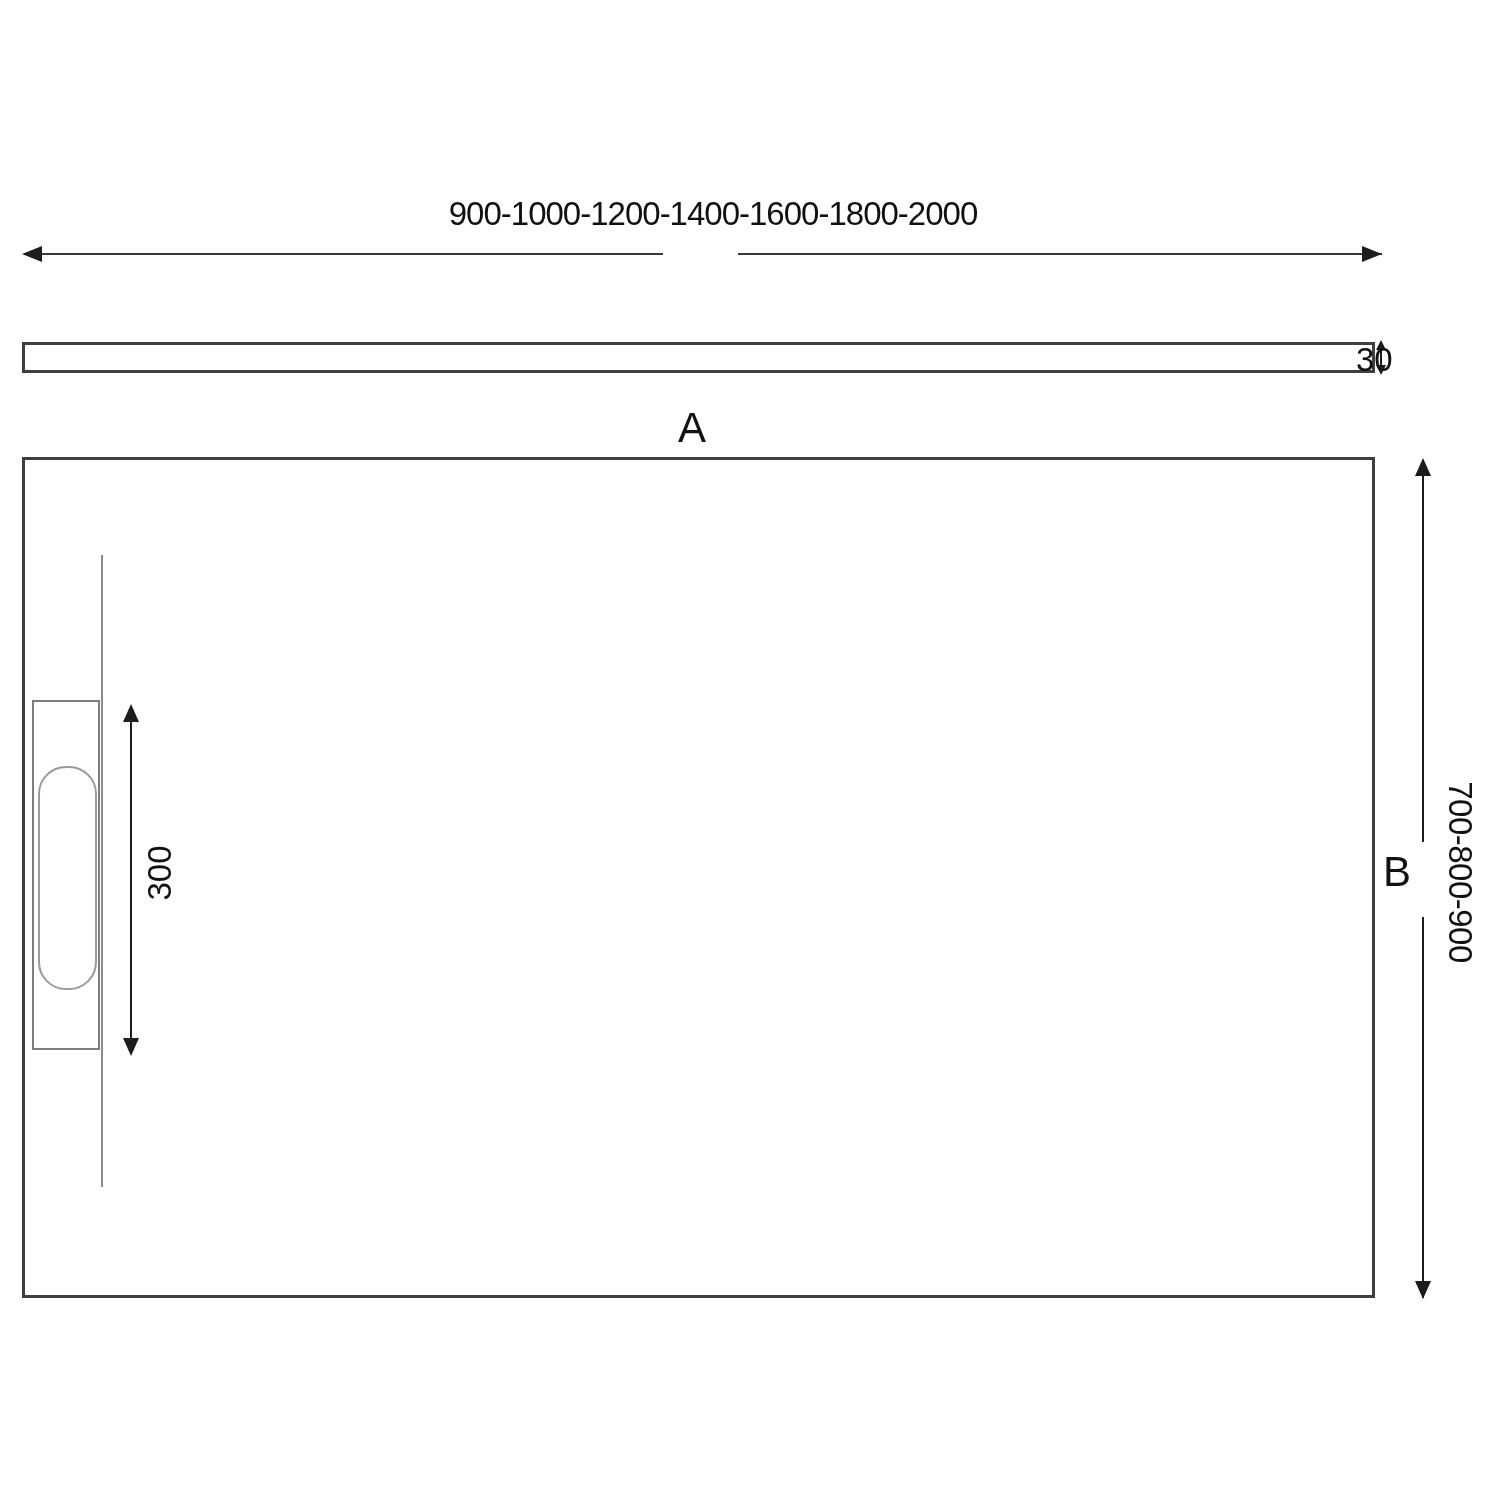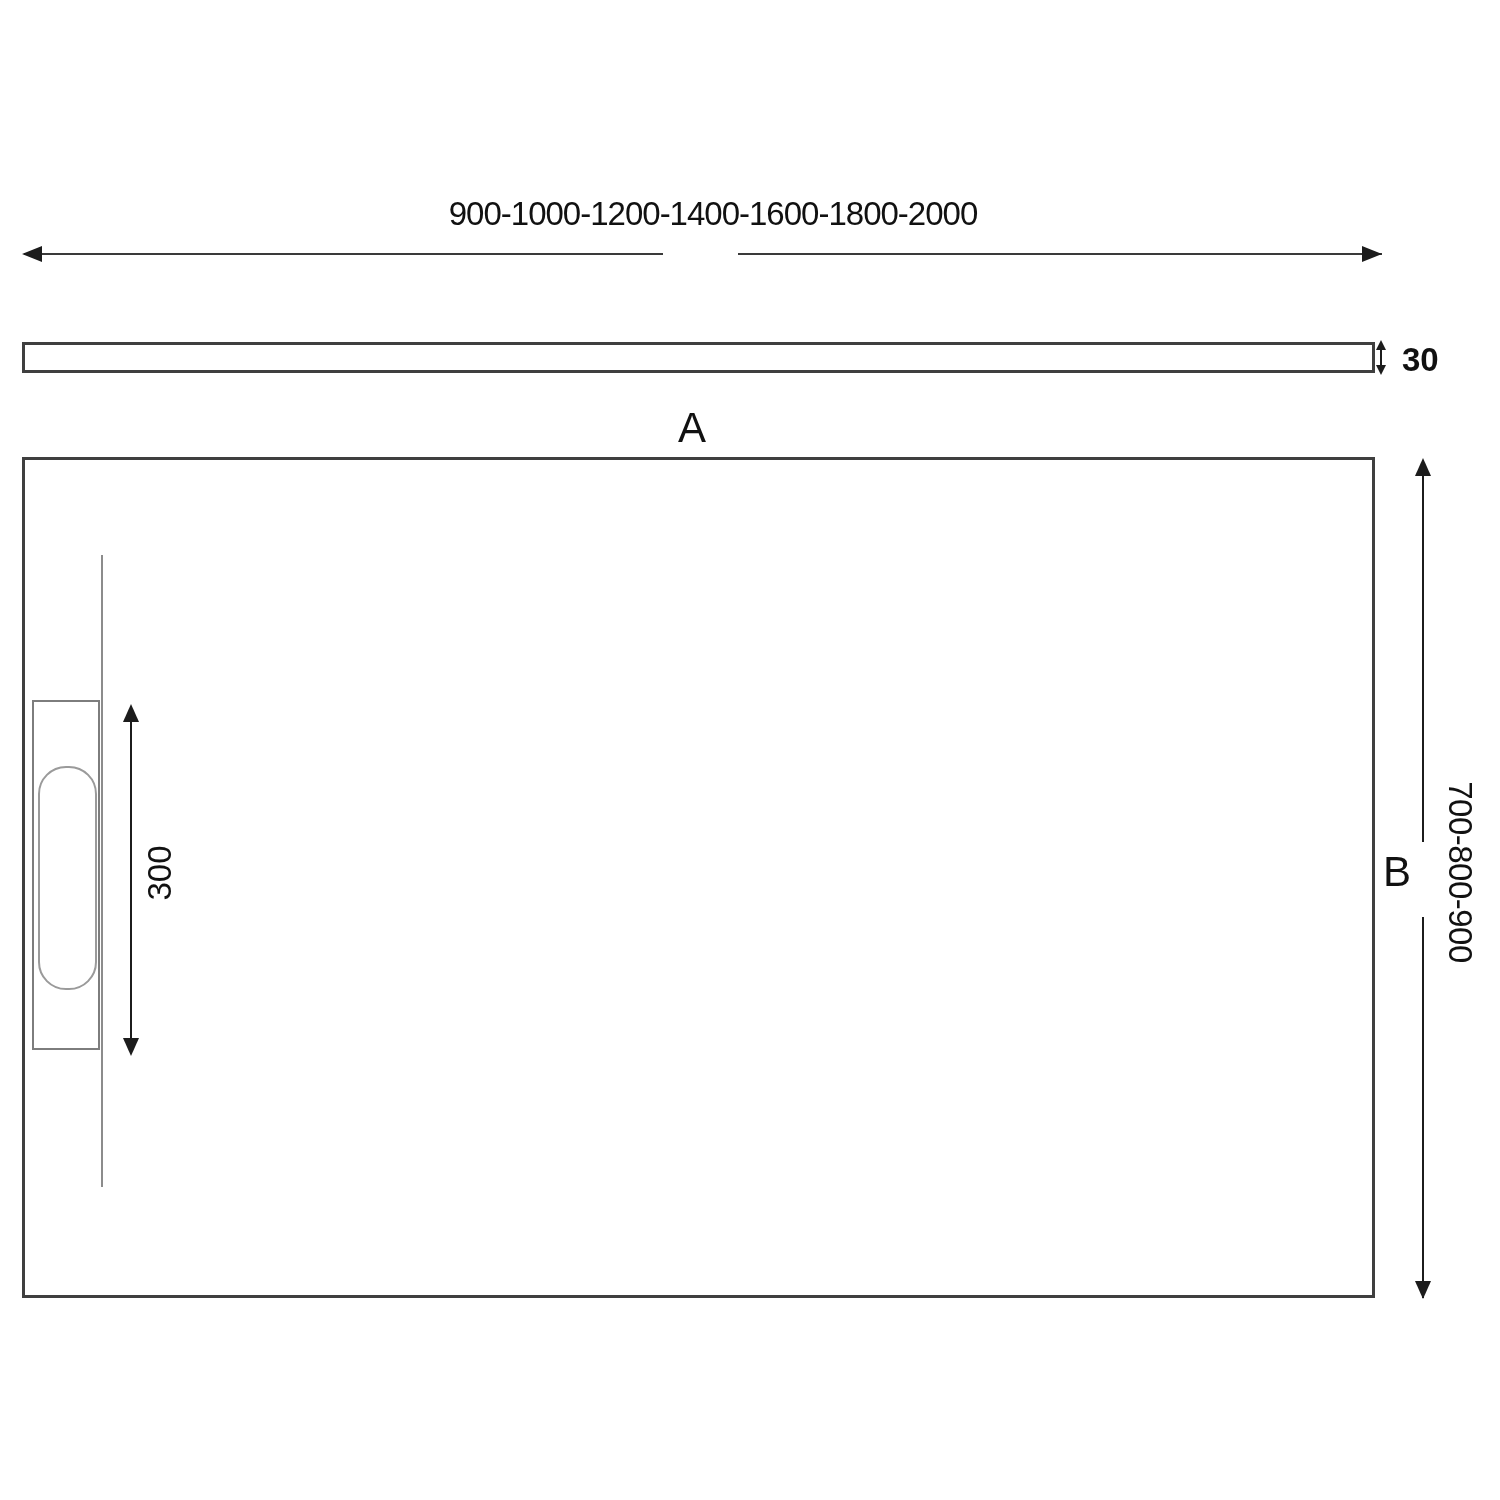--- a/index.html
+++ b/index.html
@@ -101,21 +101,21 @@
   <div class="abs hline" style="left:738px; top:253px; width:644px;"></div>
   <div class="abs tri tri-left" style="left:22px;   top:246px;"></div>
   <div class="abs tri tri-right" style="left:1362px; top:246px;"></div>
 
   <div class="abs outline-rect" style="left:22px; top:342px; width:1353px; height:31px;"></div>
 
   <div class="abs vline" style="left:1380px; top:347px; height:21px;"></div>
   <div class="abs tri tri-up-sm" style="left:1376px; top:340px;"></div>
   <div class="abs tri tri-down-sm" style="left:1376px; top:365px;"></div>
 
-  <div class="abs dim-text" style="left:1402px; top:341px; letter-spacing:0;font-weight:bold;">30</div>
+  <div class="abs dim-text" style="left:1356px; top:341px; letter-spacing:0;">30</div>
 
   <div class="abs view-label center-anchor" style="left:692px; top:428px;">A</div>
 
   <div class="abs outline-rect" style="left:22px; top:457px; width:1353px; height:841px;"></div>
 
   <div class="abs vline-gray" style="left:101px; top:555px; height:632px;"></div>
 
   <div class="abs drain-rect" style="left:32px; top:700px; width:68px; height:350px;"></div>
   <div class="abs drain-pill" style="left:38px; top:766px; width:59px; height:224px;"></div>
 

